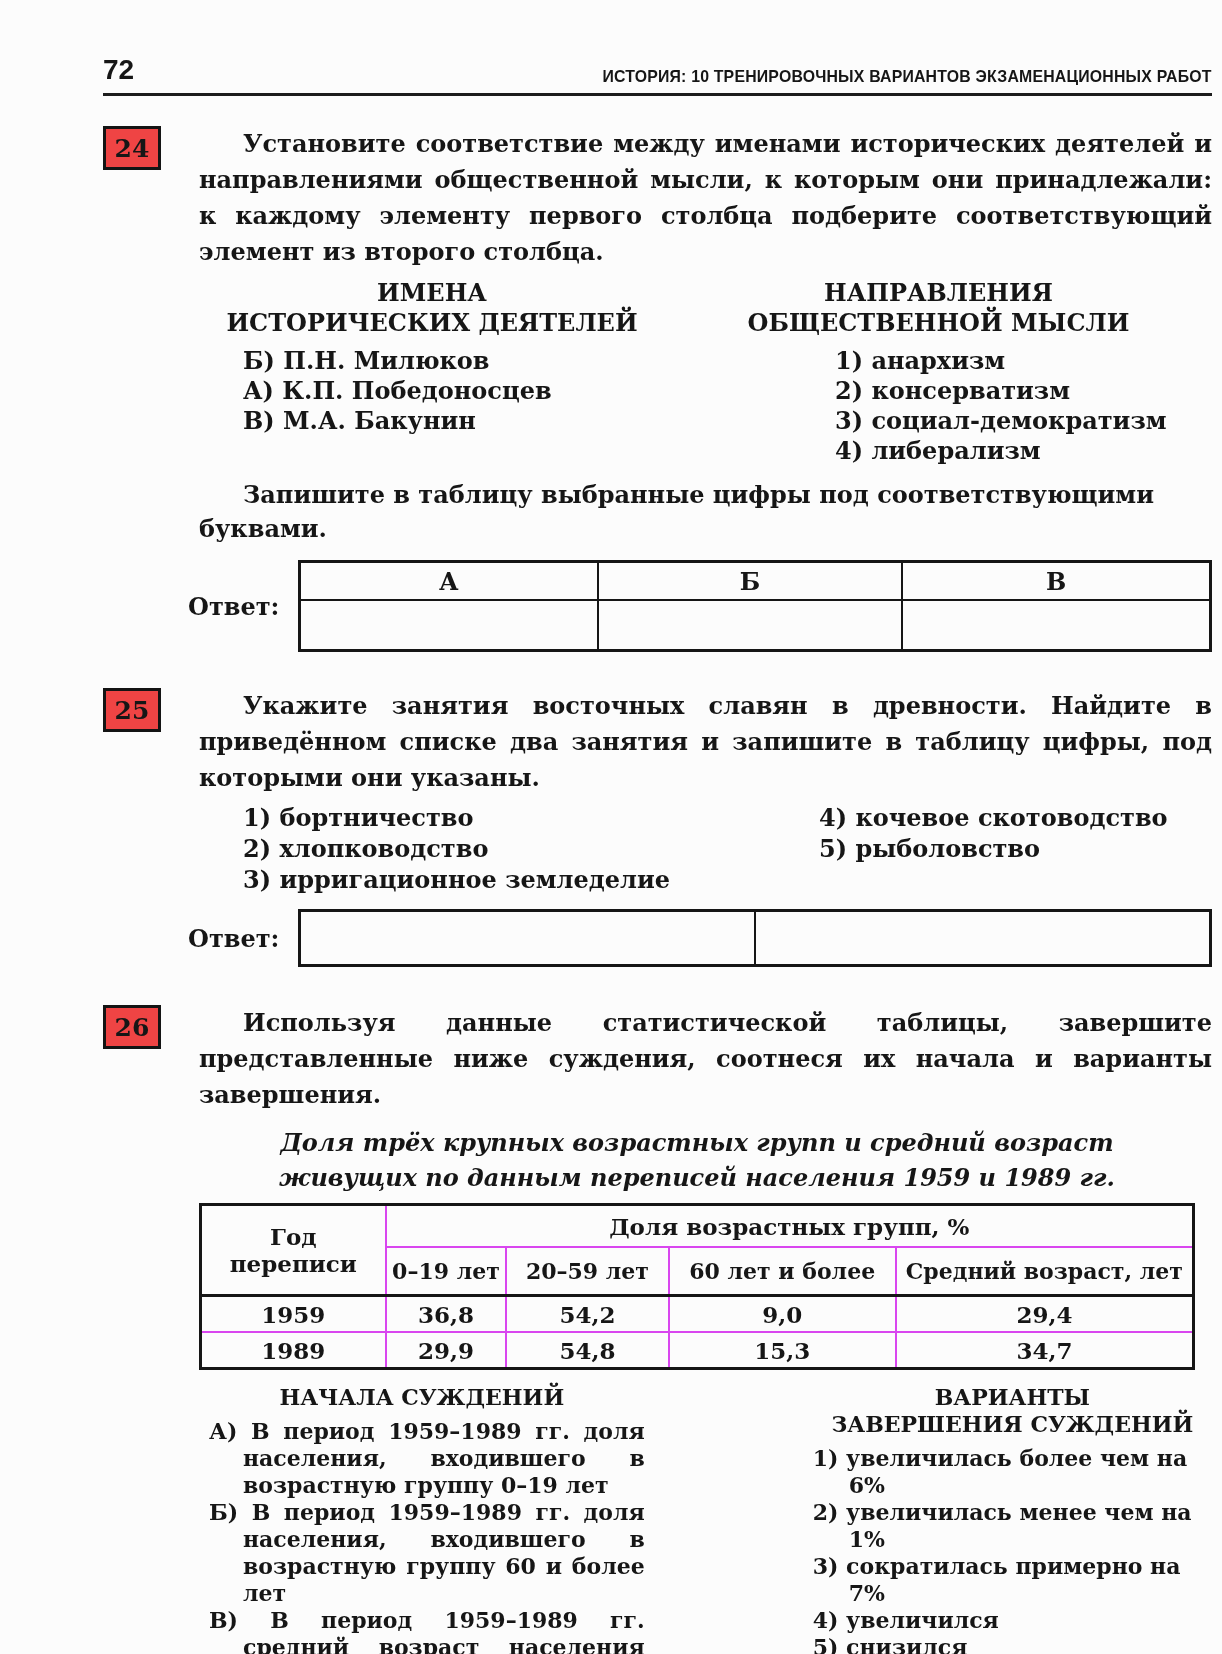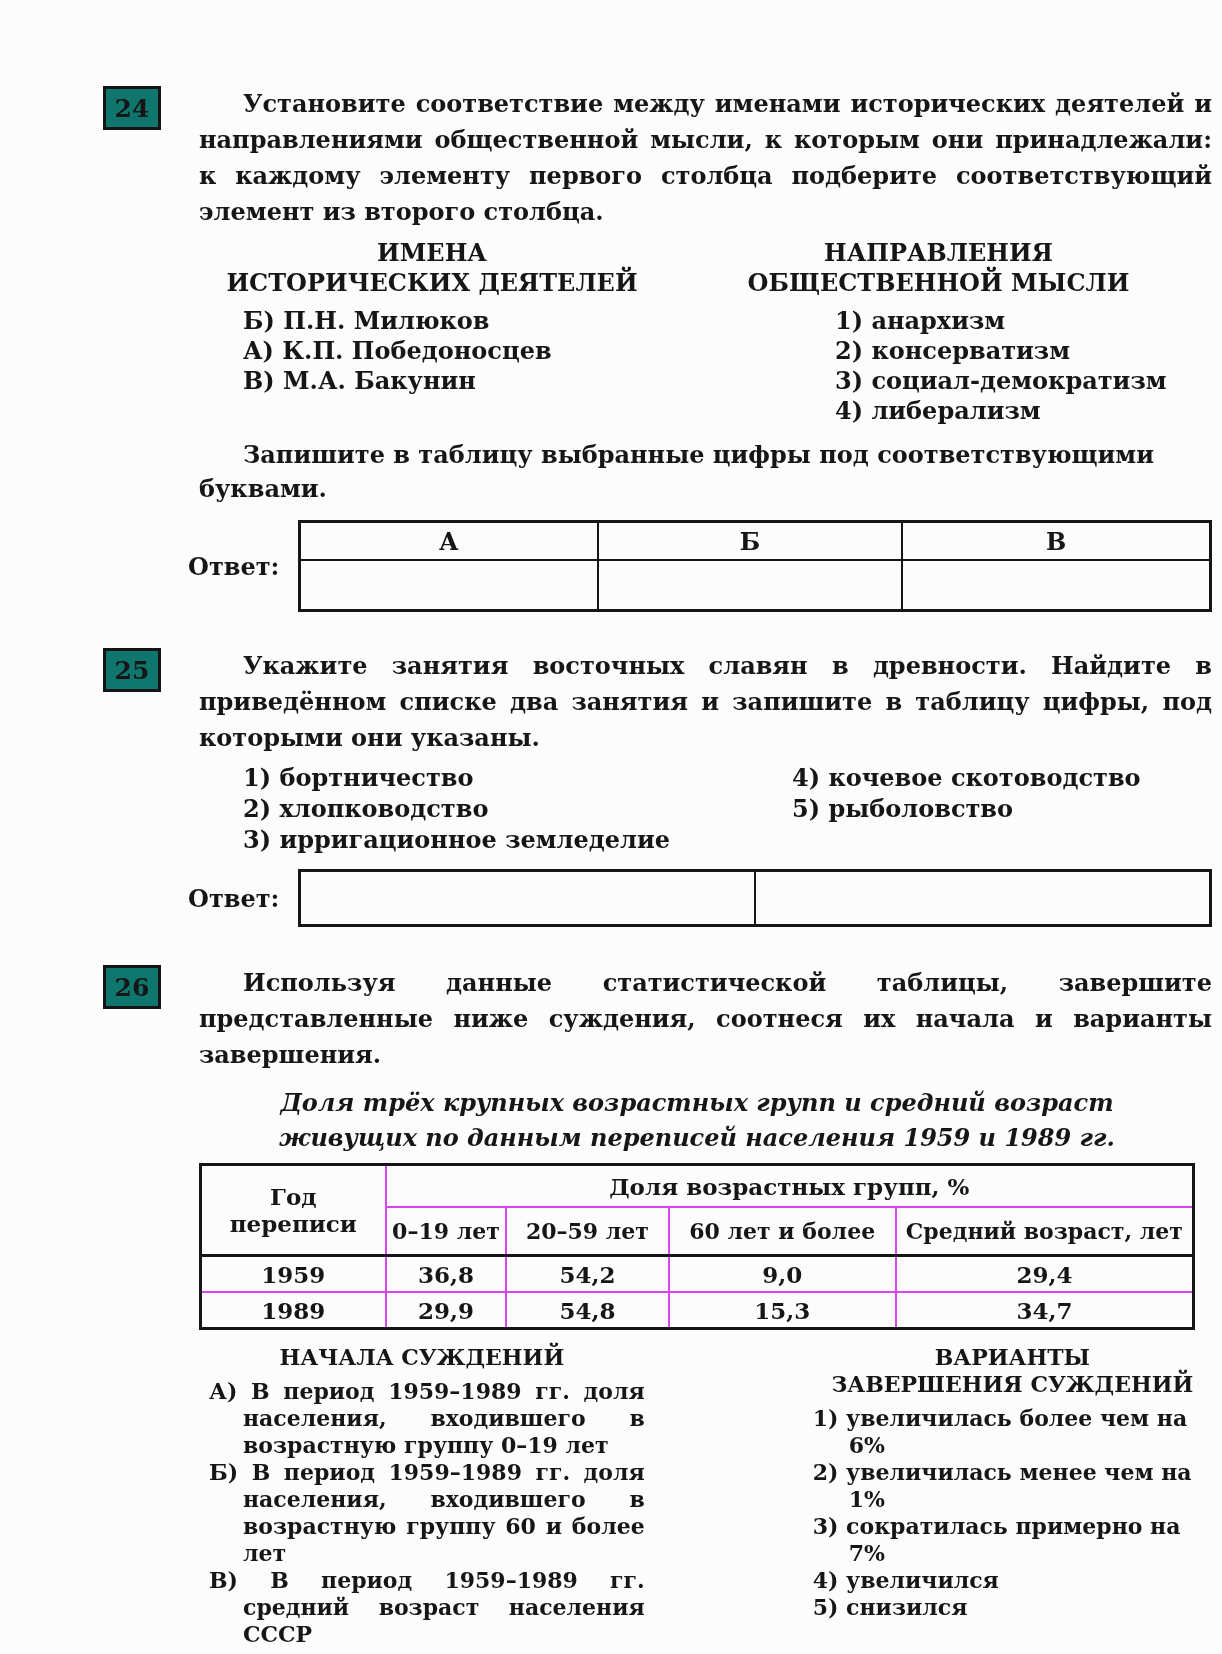--- a/index.html
+++ b/index.html
@@ -19,21 +19,21 @@
     border-bottom:3px solid #1d1d1d;padding-bottom:9px;
     font-family:"Liberation Sans","DejaVu Sans",sans-serif;
   }
   .pagenum{font-size:28px;font-weight:700;line-height:1;}
   .headtitle{font-size:16.5px;font-weight:700;letter-spacing:.2px;line-height:1;transform:scaleX(.96);transform-origin:right;}
 
   
   .question{position:relative;margin:0 10px 0 103px;}
   .qbox{
     position:absolute;left:0;top:0;
-    width:52px;height:38px;border:3px solid #141414;background:#0f766e;
+    width:52px;height:38px;border:3px solid #141414;background:#ef4444;
     display:flex;align-items:center;justify-content:center;
     font-size:25px;font-weight:700;
   }
   .qcontent{margin-left:96px;}
   .prompt{font-size:24px;line-height:36px;text-align:justify;text-indent:44px;}
 
   
   .match{display:flex;margin-top:8px;font-size:24px;}
   .m-left{flex:0 0 46%;}
   .m-right{flex:0 0 54%;}
@@ -46,21 +46,21 @@
   .instruction{font-size:24px;line-height:34px;margin-top:12px;text-indent:44px;}
   .answer-row{display:flex;align-items:center;margin:14px 0 0 85px;}
   .ans-label{font-size:24px;flex:0 0 110px;}
   .ans-table{flex:1;border-collapse:collapse;table-layout:fixed;border:3px solid #161616;}
   .ans-table th{border:2px solid #161616;font-size:24px;font-weight:700;height:36px;padding:0;}
   .ans-table td{border:2px solid #161616;height:48px;padding:0;}
   .ans2{flex:1;border-collapse:collapse;table-layout:fixed;border:3px solid #161616;}
   .ans2 td{border:2px solid #161616;height:52px;padding:0;}
 
   
-  .opts{display:flex;margin-top:6px;font-size:24px;line-height:31px;}
+  .opts{display:flex;margin-top:6px;font-size:24px;line-height:31px;gap:27px;}
   .o-left{flex:0 0 54%;padding-left:44px;box-sizing:border-box;}
   .o-right{flex:0 0 46%;padding-left:46px;box-sizing:border-box;}
 
   
   .tabletitle{margin-top:12px;text-align:center;font-style:italic;font-size:24px;line-height:35px;width:996px;}
   table.stat{border-collapse:collapse;width:996px;margin-top:8px;border:3px solid #161616;font-weight:700;}
   table.stat th,table.stat td{border:2px solid #d946ef;text-align:center;padding:0;}
   .stat .grouph{font-size:23px;height:40px;}
   .stat .subh{font-size:22px;height:46px;}
   .stat .cornerh{font-size:23px;line-height:27px;}
@@ -78,20 +78,24 @@
   .e-item{padding-left:36px;text-indent:-36px;margin:0;}
 
   .mt-q25{margin-top:36px;}
   .mt-q26{margin-top:38px;}
 </style>
 </head>
 <body>
 
 <div class="page">
 
+  <div class="pagehead">
+    <div class="pagenum">72</div>
+    <div class="headtitle">ИСТОРИЯ: 10 ТРЕНИРОВОЧНЫХ ВАРИАНТОВ ЭКЗАМЕНАЦИОННЫХ РАБОТ</div>
+  </div>
 
   <div class="question" style="margin-top:30px;">
     <div class="qbox">24</div>
     <div class="qcontent">
       <div class="prompt">Установите соответствие между именами исторических деятелей и направлениями общественной мысли, к которым они принадлежали: к каждому элементу первого столбца подберите соответствующий элемент из второго столбца.</div>
 
       <div class="match">
         <div class="m-left">
           <div class="colhead">
             <div>ИМЕНА</div>

